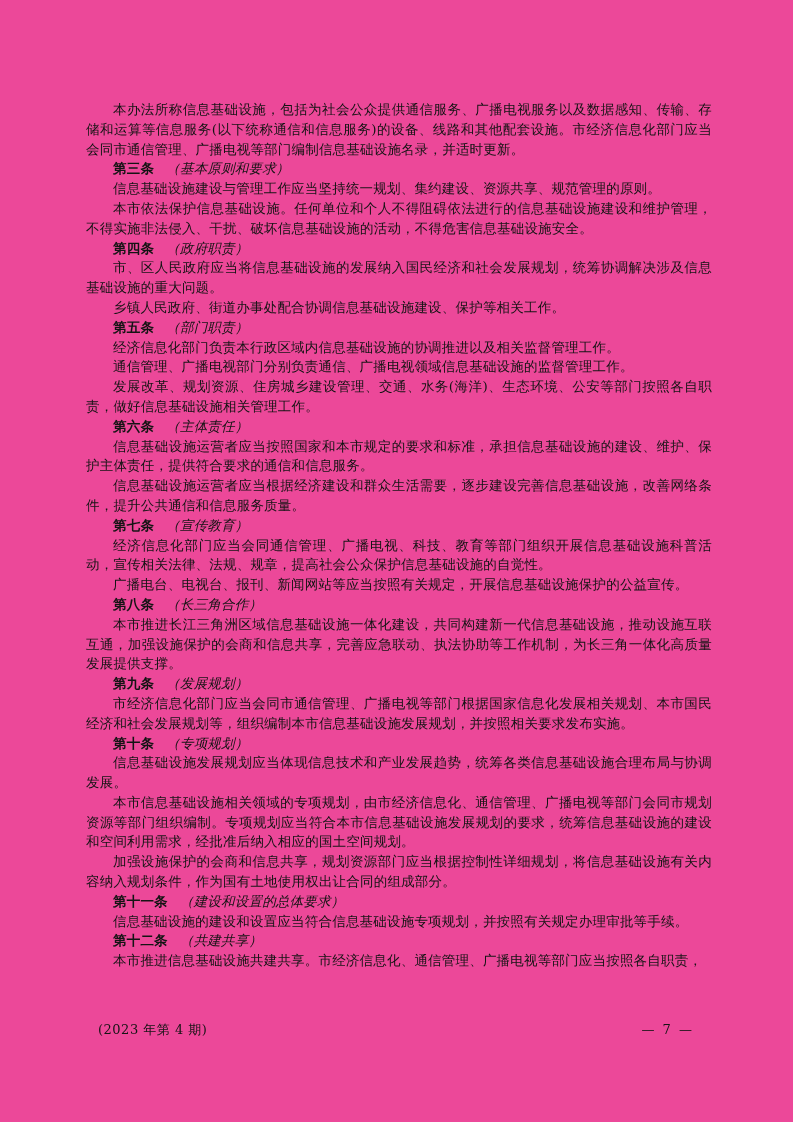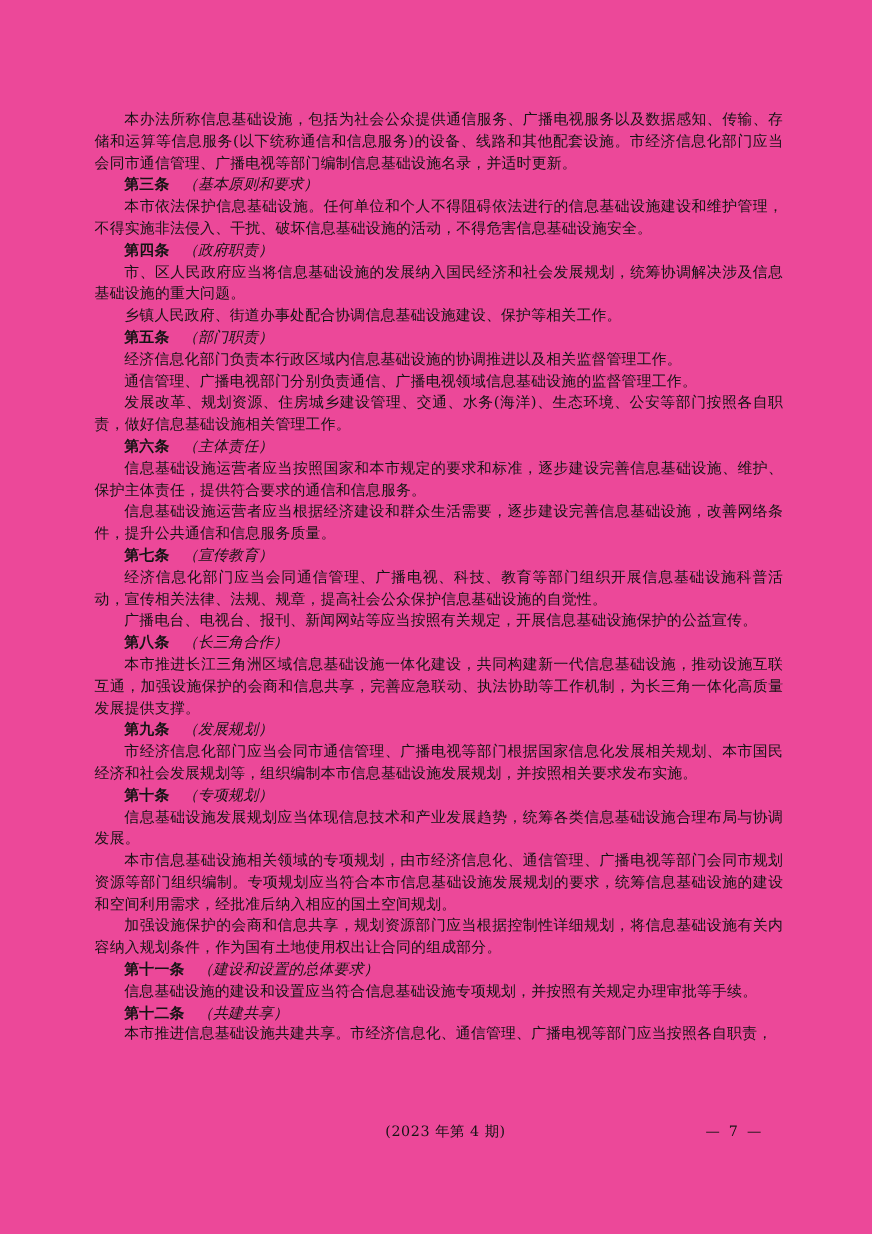--- a/index.html
+++ b/index.html
@@ -49,48 +49,49 @@
     top: 1020px;
     width: 626px;
     height: 20px;
     font-size: 13px;
     line-height: 20px;
   }
   .footer-issue {
     position: absolute;
     left: 12px;
     right: 0;
-    text-align: center;
+    text-align: left;
     letter-spacing: 0.5px;
   }
   .footer-page {
     position: absolute;
     right: 18px;
     top: 0;
     letter-spacing: 2px;
   }
 </style>
 </head>
 <body>
 
 <div class="page">
 
   <div class="doc-body">
       <p class="para">本办法所称信息基础设施，包括为社会公众提供通信服务、广播电视服务以及数据感知、传输、存储和运算等信息服务(以下统称通信和信息服务)的设备、线路和其他配套设施。市经济信息化部门应当会同市通信管理、广播电视等部门编制信息基础设施名录，并适时更新。</p>
       <p class="para"><span class="article-label">第三条</span><span class="article-title">（基本原则和要求）</span></p>
+      <p class="para">信息基础设施建设与管理工作应当坚持统一规划、集约建设、资源共享、规范管理的原则。</p>
       <p class="para">本市依法保护信息基础设施。任何单位和个人不得阻碍依法进行的信息基础设施建设和维护管理，不得实施非法侵入、干扰、破坏信息基础设施的活动，不得危害信息基础设施安全。</p>
       <p class="para"><span class="article-label">第四条</span><span class="article-title">（政府职责）</span></p>
       <p class="para">市、区人民政府应当将信息基础设施的发展纳入国民经济和社会发展规划，统筹协调解决涉及信息基础设施的重大问题。</p>
       <p class="para">乡镇人民政府、街道办事处配合协调信息基础设施建设、保护等相关工作。</p>
       <p class="para"><span class="article-label">第五条</span><span class="article-title">（部门职责）</span></p>
       <p class="para">经济信息化部门负责本行政区域内信息基础设施的协调推进以及相关监督管理工作。</p>
       <p class="para">通信管理、广播电视部门分别负责通信、广播电视领域信息基础设施的监督管理工作。</p>
       <p class="para">发展改革、规划资源、住房城乡建设管理、交通、水务(海洋)、生态环境、公安等部门按照各自职责，做好信息基础设施相关管理工作。</p>
       <p class="para"><span class="article-label">第六条</span><span class="article-title">（主体责任）</span></p>
-      <p class="para">信息基础设施运营者应当按照国家和本市规定的要求和标准，逐步建设完善信息基础设施、维护、保护主体责任，提供符合要求的通信和信息服务。</p>
+      <p class="para">信息基础设施运营者应当按照国家和本市规定的要求和标准，承担信息基础设施的建设、维护、保护主体责任，提供符合要求的通信和信息服务。</p>
       <p class="para">信息基础设施运营者应当根据经济建设和群众生活需要，逐步建设完善信息基础设施，改善网络条件，提升公共通信和信息服务质量。</p>
       <p class="para"><span class="article-label">第七条</span><span class="article-title">（宣传教育）</span></p>
       <p class="para">经济信息化部门应当会同通信管理、广播电视、科技、教育等部门组织开展信息基础设施科普活动，宣传相关法律、法规、规章，提高社会公众保护信息基础设施的自觉性。</p>
       <p class="para">广播电台、电视台、报刊、新闻网站等应当按照有关规定，开展信息基础设施保护的公益宣传。</p>
       <p class="para"><span class="article-label">第八条</span><span class="article-title">（长三角合作）</span></p>
       <p class="para">本市推进长江三角洲区域信息基础设施一体化建设，共同构建新一代信息基础设施，推动设施互联互通，加强设施保护的会商和信息共享，完善应急联动、执法协助等工作机制，为长三角一体化高质量发展提供支撑。</p>
       <p class="para"><span class="article-label">第九条</span><span class="article-title">（发展规划）</span></p>
       <p class="para">市经济信息化部门应当会同市通信管理、广播电视等部门根据国家信息化发展相关规划、本市国民经济和社会发展规划等，组织编制本市信息基础设施发展规划，并按照相关要求发布实施。</p>
       <p class="para"><span class="article-label">第十条</span><span class="article-title">（专项规划）</span></p>
       <p class="para">信息基础设施发展规划应当体现信息技术和产业发展趋势，统筹各类信息基础设施合理布局与协调发展。</p>

